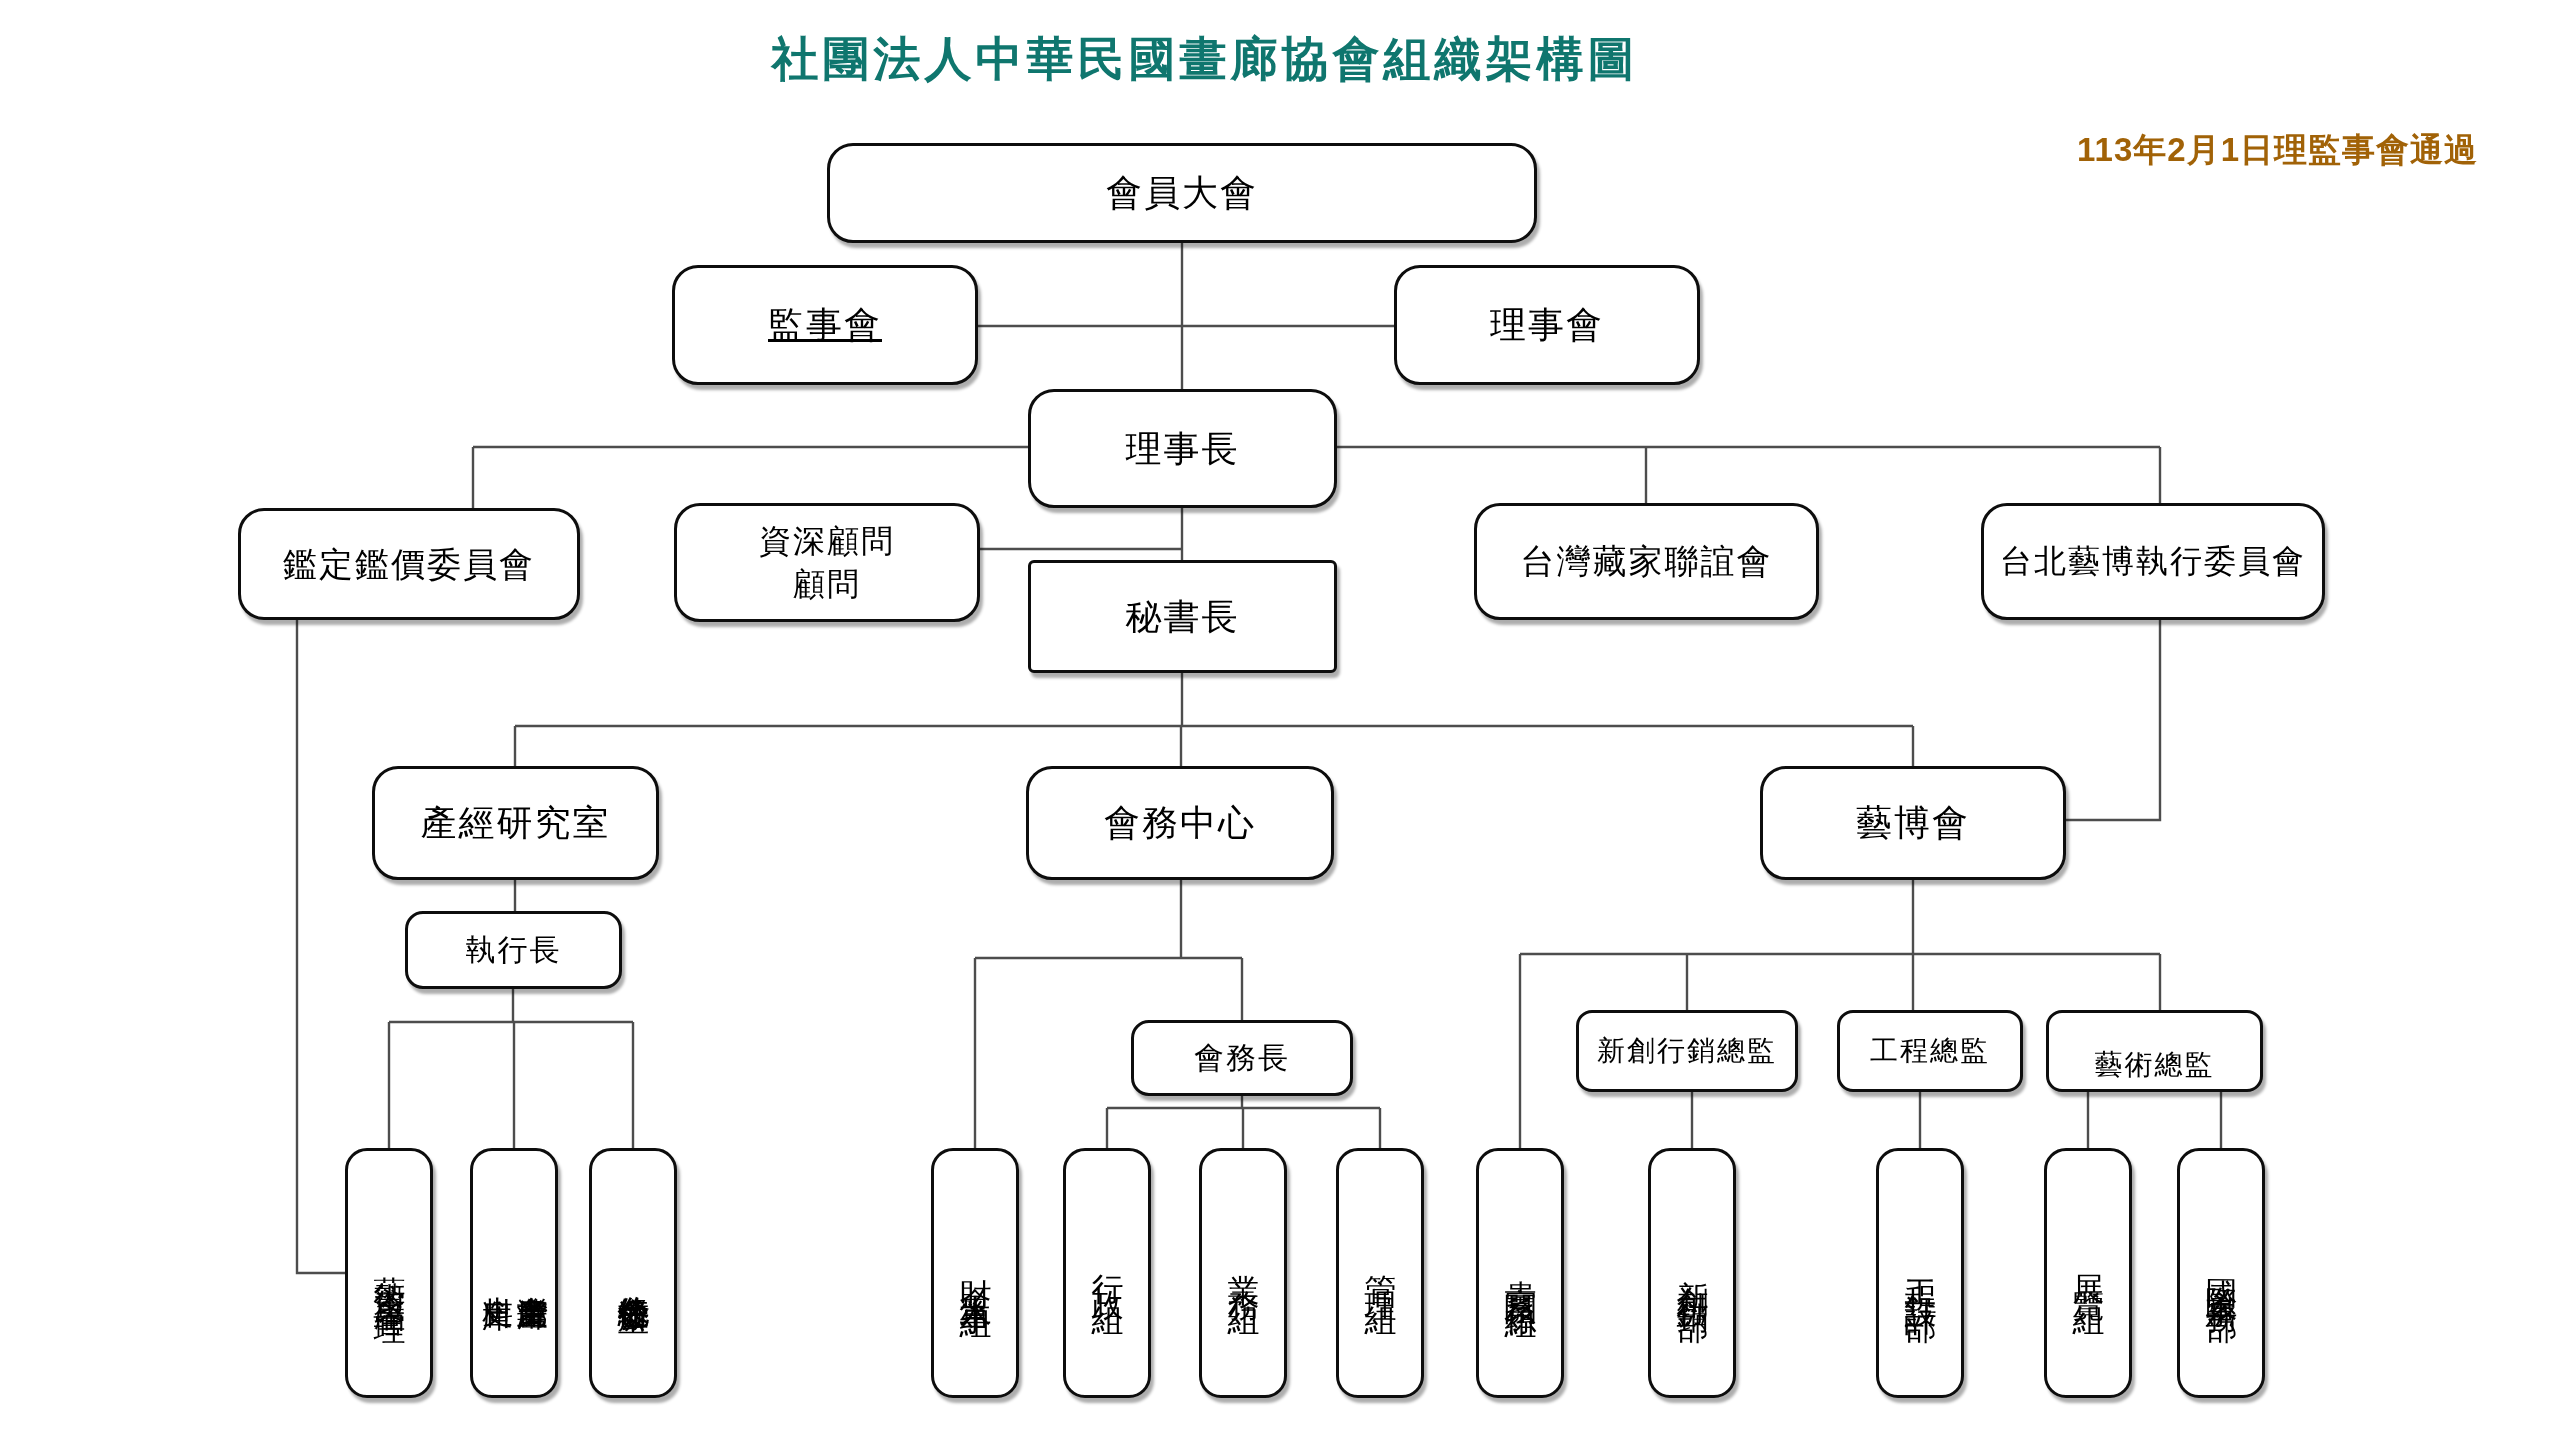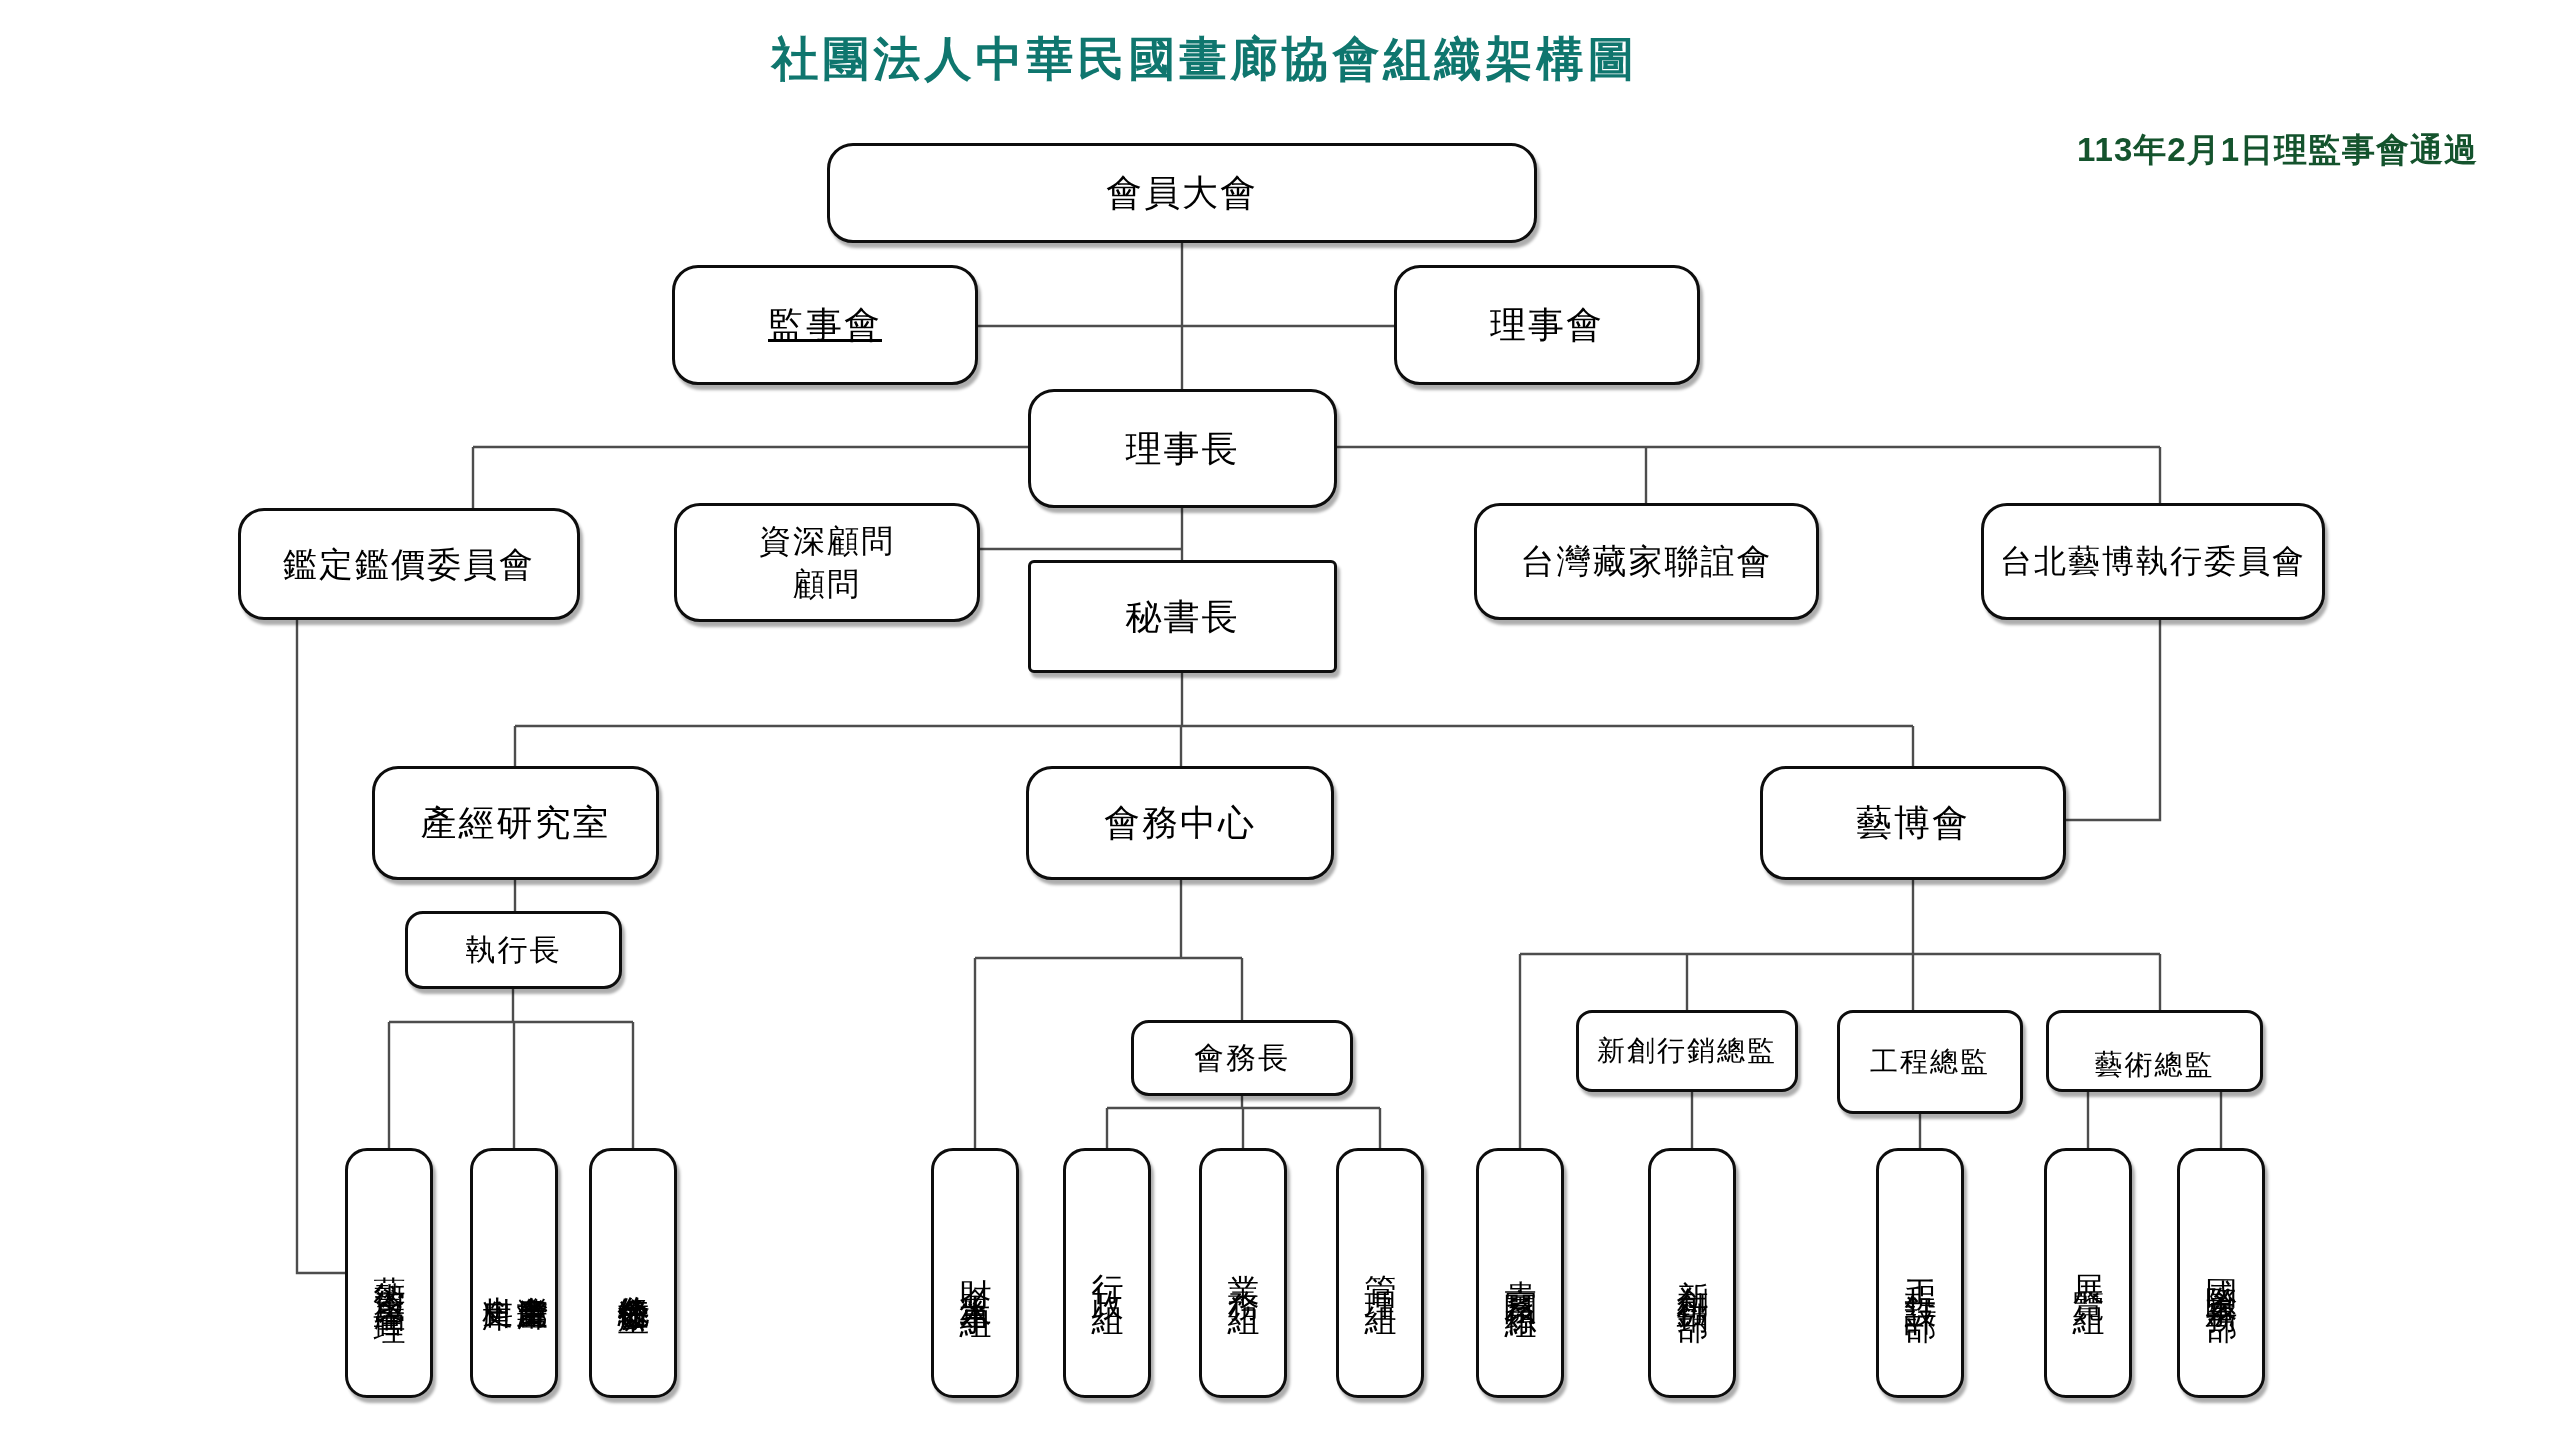--- a/index.html
+++ b/index.html
@@ -11,21 +11,21 @@
     font-family:"Liberation Sans","DejaVu Sans",sans-serif;
   }
   #page-title{
     position:absolute;top:28px;left:0;width:2410px;
     text-align:center;
     font-size:47px;font-weight:bold;color:#0f766e;
     letter-spacing:4px;margin:0;
   }
   #approval-note{
     position:absolute;top:128px;right:82px;
-    font-size:33px;font-weight:bold;color:#14532d;
+    font-size:33px;font-weight:bold;color:#a16207;
     letter-spacing:1px;
   }
   #edges{position:absolute;left:0;top:0;z-index:1;}
   #edges path{stroke:#4d4d4d;stroke-width:2.4;fill:none;}
   .box{
     position:absolute;z-index:2;box-sizing:border-box;
     background:#ffffff;border:3px solid #0d0d0d;
     box-shadow:3px 5px 3px rgba(0,0,0,0.32);
     display:flex;align-items:center;justify-content:center;
   }
@@ -126,21 +126,21 @@
       </div>
       <div class="box" style="left: 405px; top: 911px; width: 217px; height: 78px; border-radius: 18px;">
         <span class="lbl" style="font-size: 30px;">執行長</span>
       </div>
       <div class="box" style="left: 1131px; top: 1020px; width: 222px; height: 76px; border-radius: 18px;">
         <span class="lbl" style="font-size: 30px;">會務長</span>
       </div>
       <div class="box" style="left: 1576px; top: 1010px; width: 222px; height: 82px; border-radius: 16px;">
         <span class="lbl" style="font-size: 28px;">新創行銷總監</span>
       </div>
-      <div class="box" style="left: 1837px; top: 1010px; width: 186px; height: 104px; border-radius: 16px;">
+      <div class="box" style="left: 1837px; top: 1010px; width: 186px; height: 82px; border-radius: 16px;">
         <span class="lbl" style="font-size: 28px;">工程總監</span>
       </div>
       <div class="box" style="left: 2046px; top: 1010px; width: 217px; height: 82px; border-radius: 16px;">
         <span class="lbl" style="font-size: 28px; margin-top: 29px;">藝術總監</span>
       </div>
       <div class="box v" style="left: 345px; top: 1148px; width: 88px; height: 250px; border-radius: 22px;">
         <span class="lbl" style="font-size: 32px; letter-spacing: 0.24em;">藝術資產管理</span>
       </div>
       <div class="box v" style="left: 470px; top: 1148px; width: 88px; height: 250px; border-radius: 22px;">
         <span class="lbl" style="font-size: 31px; letter-spacing: 0.02em;">台灣畫廊產業

